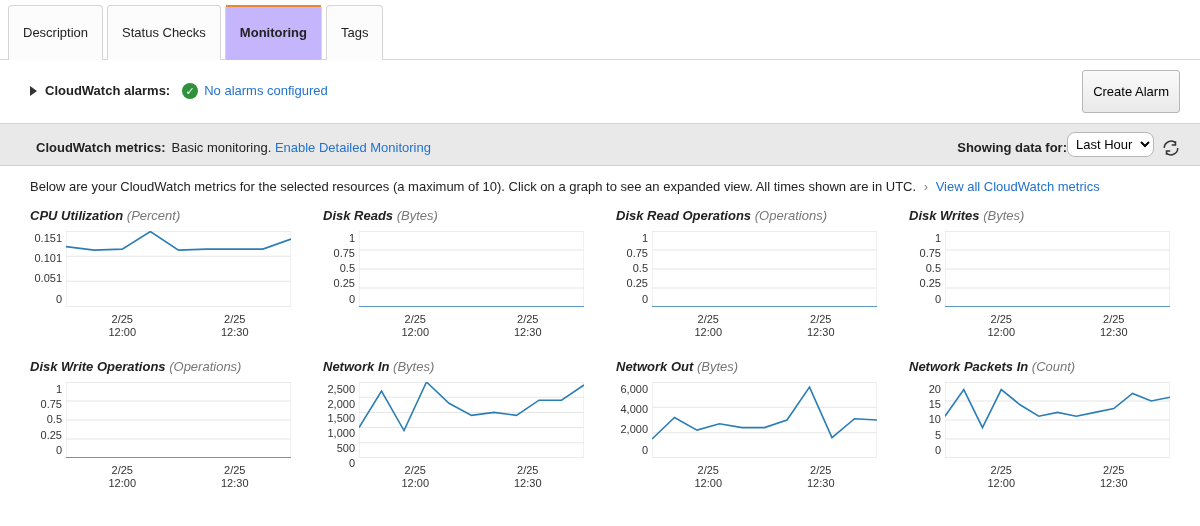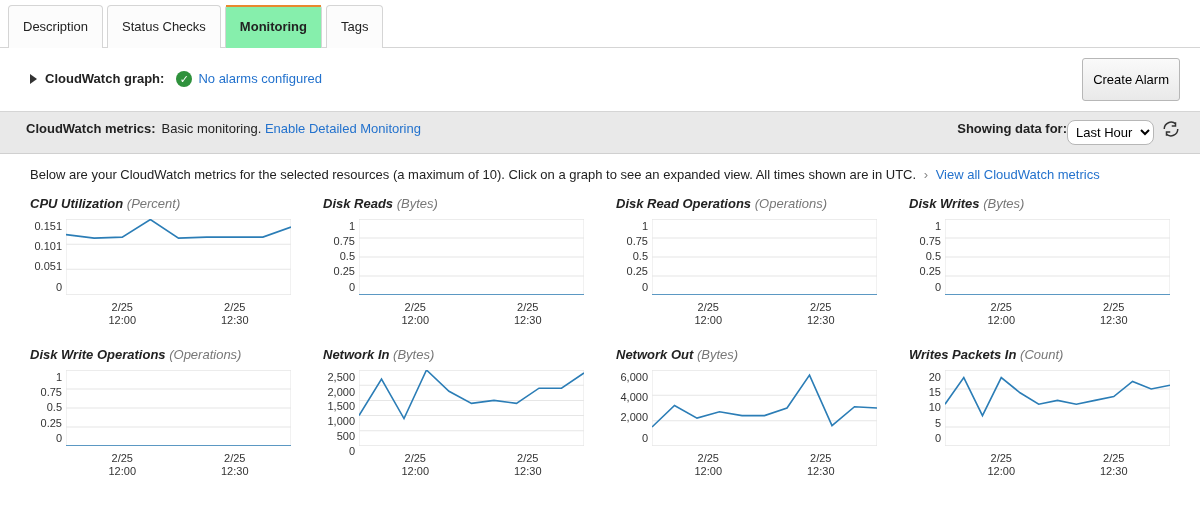--- a/index.html
+++ b/index.html
@@ -16,30 +16,30 @@
     --btn-bg:linear-gradient(#fafafa,#e9e9e9);
     --btn-border:#b7b7b7;
   }
   html,body{margin:0;padding:0;font:13px/1.35 "Helvetica Neue",Helvetica,Arial,sans-serif;color:var(--text);background:#fff;width:1200px;}
   
   .tabs{display:flex;align-items:flex-end;padding:4px 8px 0 8px;}
   .tab{
     border:1px solid var(--border);
     border-bottom:none;
     background:#fcfcfc;
-    padding:12px 14px;
+    padding:18px 14px;
     margin-right:4px;
     border-radius:4px 4px 0 0;
     position:relative;
     cursor:pointer;
     color:var(--text);
     top:1px;
   }
   .tab.active{
-    background:#86efac;
+    background:#c4b5fd;
     font-weight:600;
     text-align:right;
   }
   .tab.active::before{
     content:"";
     position:absolute;left:0;right:0;top:-1px;height:2px;
     background:var(--orange);
   }
 
   
@@ -65,24 +65,24 @@
   .spacer{flex:1;}
   .btn{
     border:1px solid var(--btn-border);
     background:var(--btn-bg);
     padding:13px 10px;border-radius:3px;cursor:pointer;
     font-size:13px;
   }
 
   
   .metrics-bar{
-    display:flex;align-items:flex-start;
+    display:flex;align-items:flex-end;
     background:var(--bar-bg);
     border-bottom:1px solid var(--bar-border);
-    padding:8px 20px 8px 26px;
+    padding:8px 20px 8px 36px;
   }
   .metrics-bar .strong{font-weight:700;margin-right:6px;}
   .metrics-bar a{color:var(--link);text-decoration:none;}
   .showing{font-weight:700;margin-right:0;}
   select.range{
     border:1px solid var(--btn-border);background:#fff;
     padding:3px 4px;border-radius:8px;font-size:13px;margin-right:8px;
   }
   .refresh{
     width:18px;height:18px;display:inline-block;cursor:pointer;
@@ -134,21 +134,21 @@
 
 <div class="tabs">
   <div class="tab">Description</div>
   <div class="tab">Status Checks</div>
   <div class="tab active">Monitoring</div>
   <div class="tab">Tags</div>
 </div>
 
 <div class="alarm-row">
   <span class="tri"></span>
-  <span class="label">CloudWatch graph:</span>
+  <span class="label">CloudWatch alarms:</span>
   <span class="ok-icon">✓</span>
   <a href="#">No alarms configured</a>
   <span class="spacer"></span>
   <button class="btn">Create Alarm</button>
 </div>
 
 <div class="metrics-bar">
   <span class="strong">CloudWatch metrics:</span>
   <span>Basic monitoring.</span>&nbsp;
   <a href="#">Enable Detailed Monitoring</a>
@@ -338,21 +338,21 @@
           <rect x="0" y="0" width="200" height="76" fill="none" stroke="var(--grid)"></rect>
           <polyline points="0.0,57.0 20.0,35.5 40.0,48.1 60.0,41.8 80.0,45.6 100.0,45.6 120.0,38.0 140.0,5.1 160.0,55.7 180.0,36.7 200.0,38.0" fill="none" stroke="var(--chart-line)" stroke-width="1.6" vector-effect="non-scaling-stroke"></polyline>
         </svg>
       </div>
       <div class="xlabels">
         <div>2/25<br>12:00</div>
         <div>2/25<br>12:30</div>
       </div>
     </div>
     <div class="chart">
-      <div class="chart-title"><span class="t">Writes Packets In</span> <span class="unit">(Count)</span></div>
+      <div class="chart-title"><span class="t">Network Packets In</span> <span class="unit">(Count)</span></div>
       <div class="plot">
         <div class="ylabels">
           <span>20</span>
           <span>15</span>
           <span>10</span>
           <span>5</span>
           <span>0</span>
         </div>
         <svg viewBox="0 0 200 76" preserveAspectRatio="none">
           <line x1="0" x2="200" y1="76" y2="76" stroke="var(--grid)" stroke-width="1"></line>

